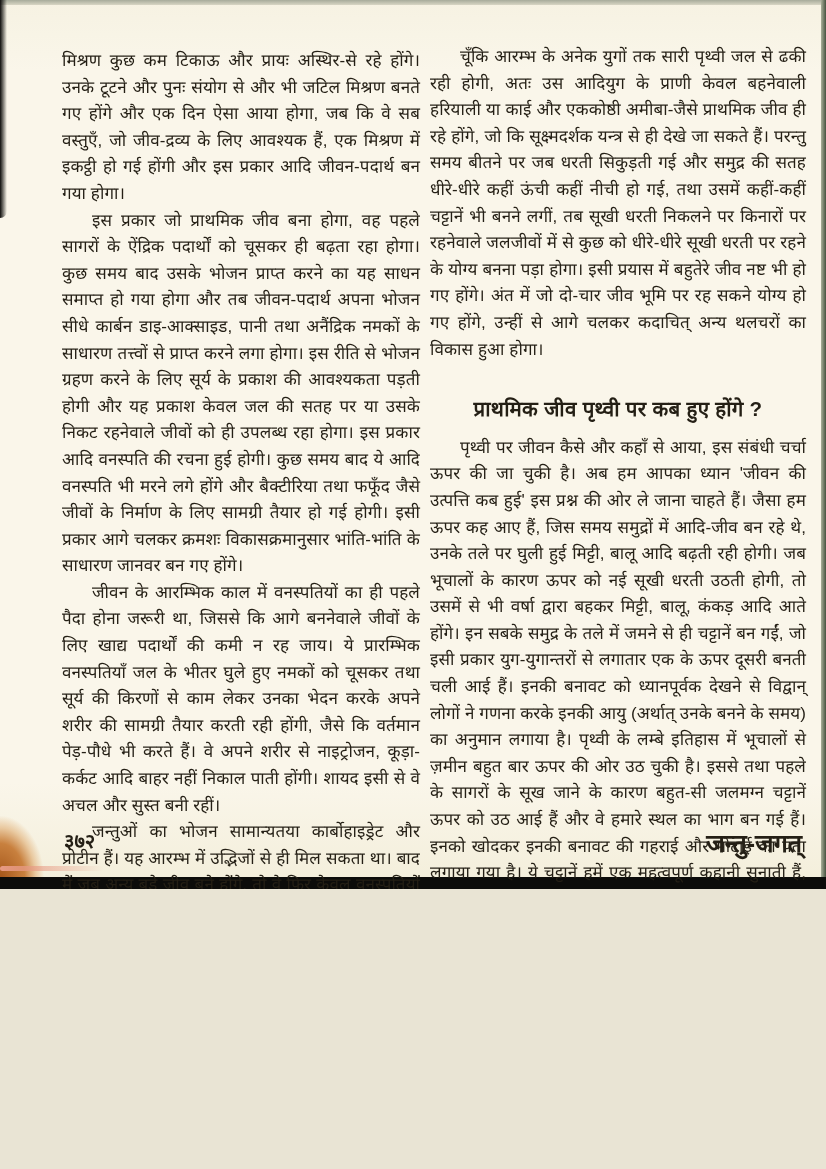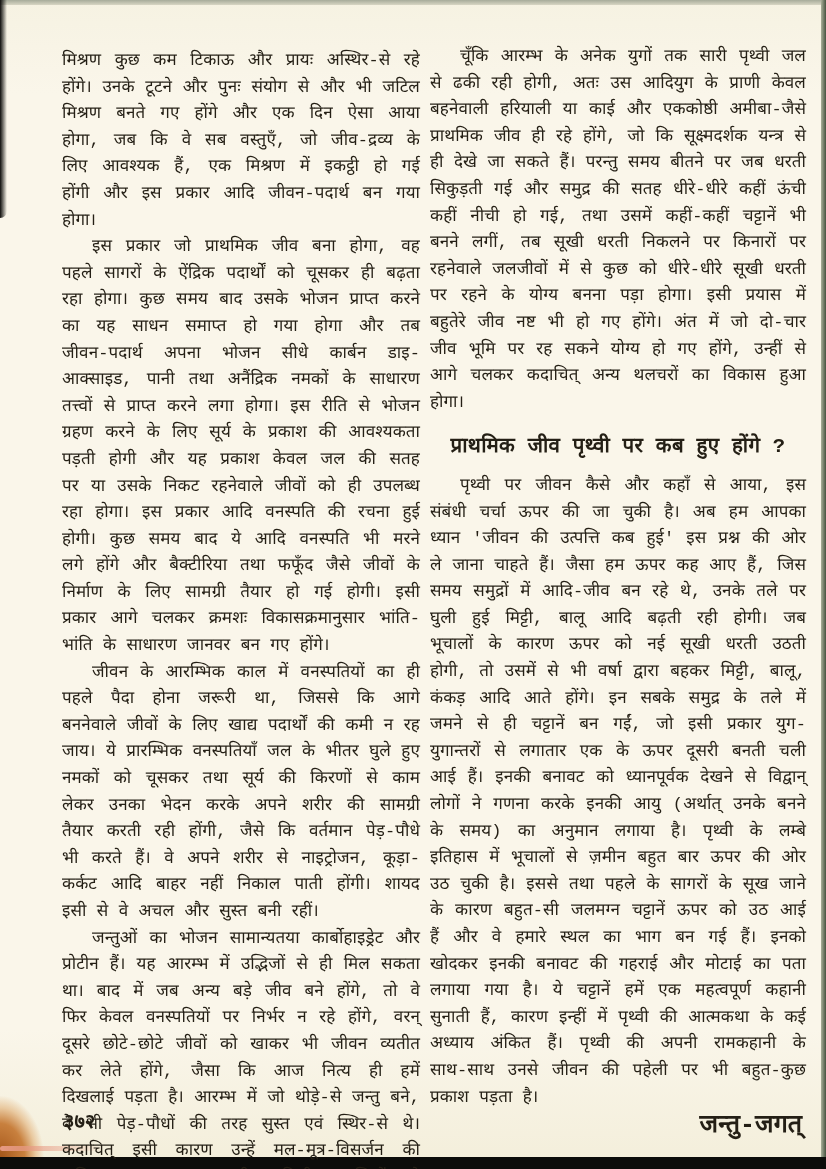--- a/index.html
+++ b/index.html
@@ -3,24 +3,24 @@
 <meta charset="utf-8">
 <style>
   html, body {
     margin: 0;
     padding: 0;
     background: #e9e4d4;
   }
   .scan {
     position: relative;
     width: 826px;
-    height: 1169px;
+    height: 889px;
     overflow: hidden;
     background: linear-gradient(180deg, #f6f2e2 0%, #faf6ea 8%, #faf6ea 88%, #f3eeda 100%);
-    font-family: Liberation Mono, monospace;
+    font-family: Liberation Sans, sans-serif;
     color: #241f15;
   }
   
   .edge-top {
     position: absolute; top: 0; left: 0; right: 0; height: 5px;
     background: linear-gradient(180deg, #a7ab9a, #d8d6c4);
   }
   .edge-right {
     position: absolute; top: 0; right: 0; bottom: 12px; width: 5px;
     background: linear-gradient(270deg, #46523f, #aab09a);
@@ -50,21 +50,21 @@
     text-align: justify;
     font-size: 17px;
     line-height: 26.6px;
     letter-spacing: 0.1px;
   }
   .col-left  { left: 62px;  top: 48px; width: 358px; }
   .col-right { left: 430px; top: 44px; width: 376px; }
   .column p  { margin: 0; }
   .column p.indent { text-indent: 30px; }
   .section-heading {
-    margin: 18px 0 12px 0;
+    margin: 33px 0 12px 0;
     text-align: center;
     font-size: 20.5px;
     font-weight: bold;
     letter-spacing: 0.3px;
   }
 
   
   .footer {
     position: absolute;
     left: 0; right: 0;

